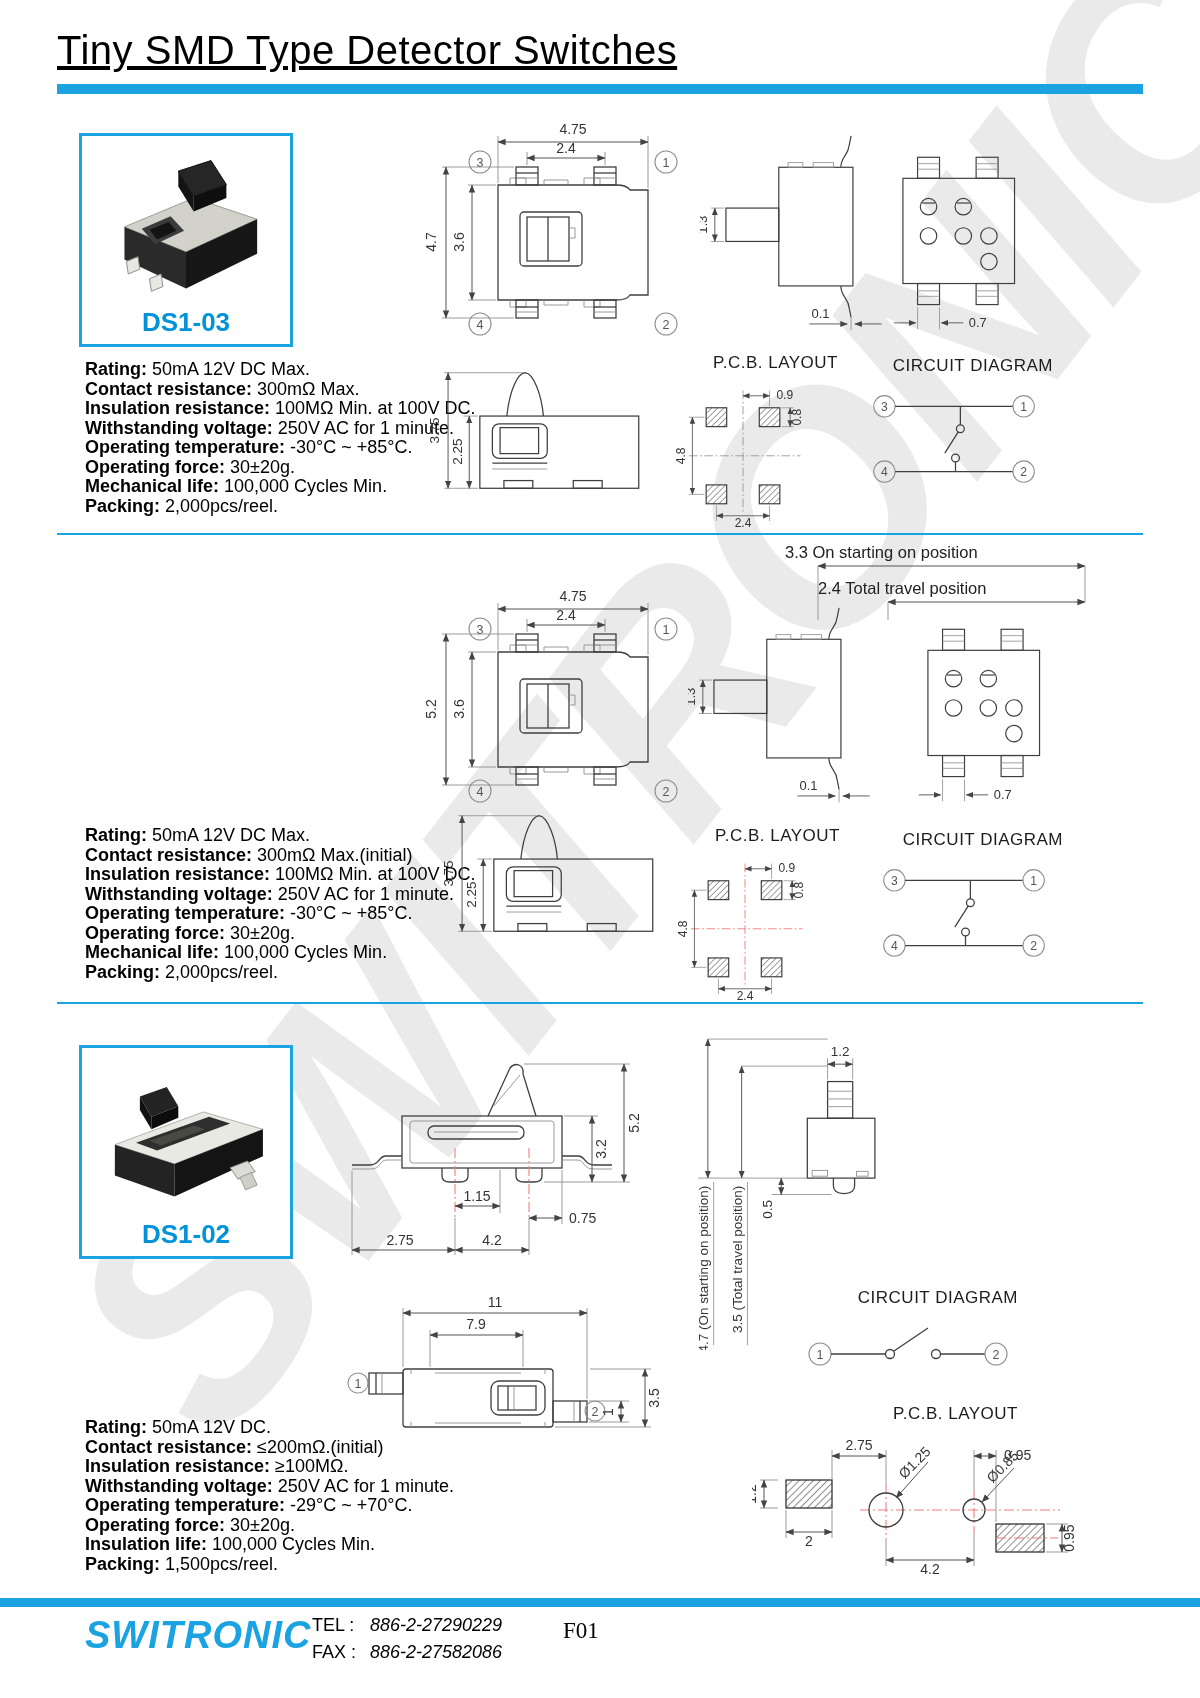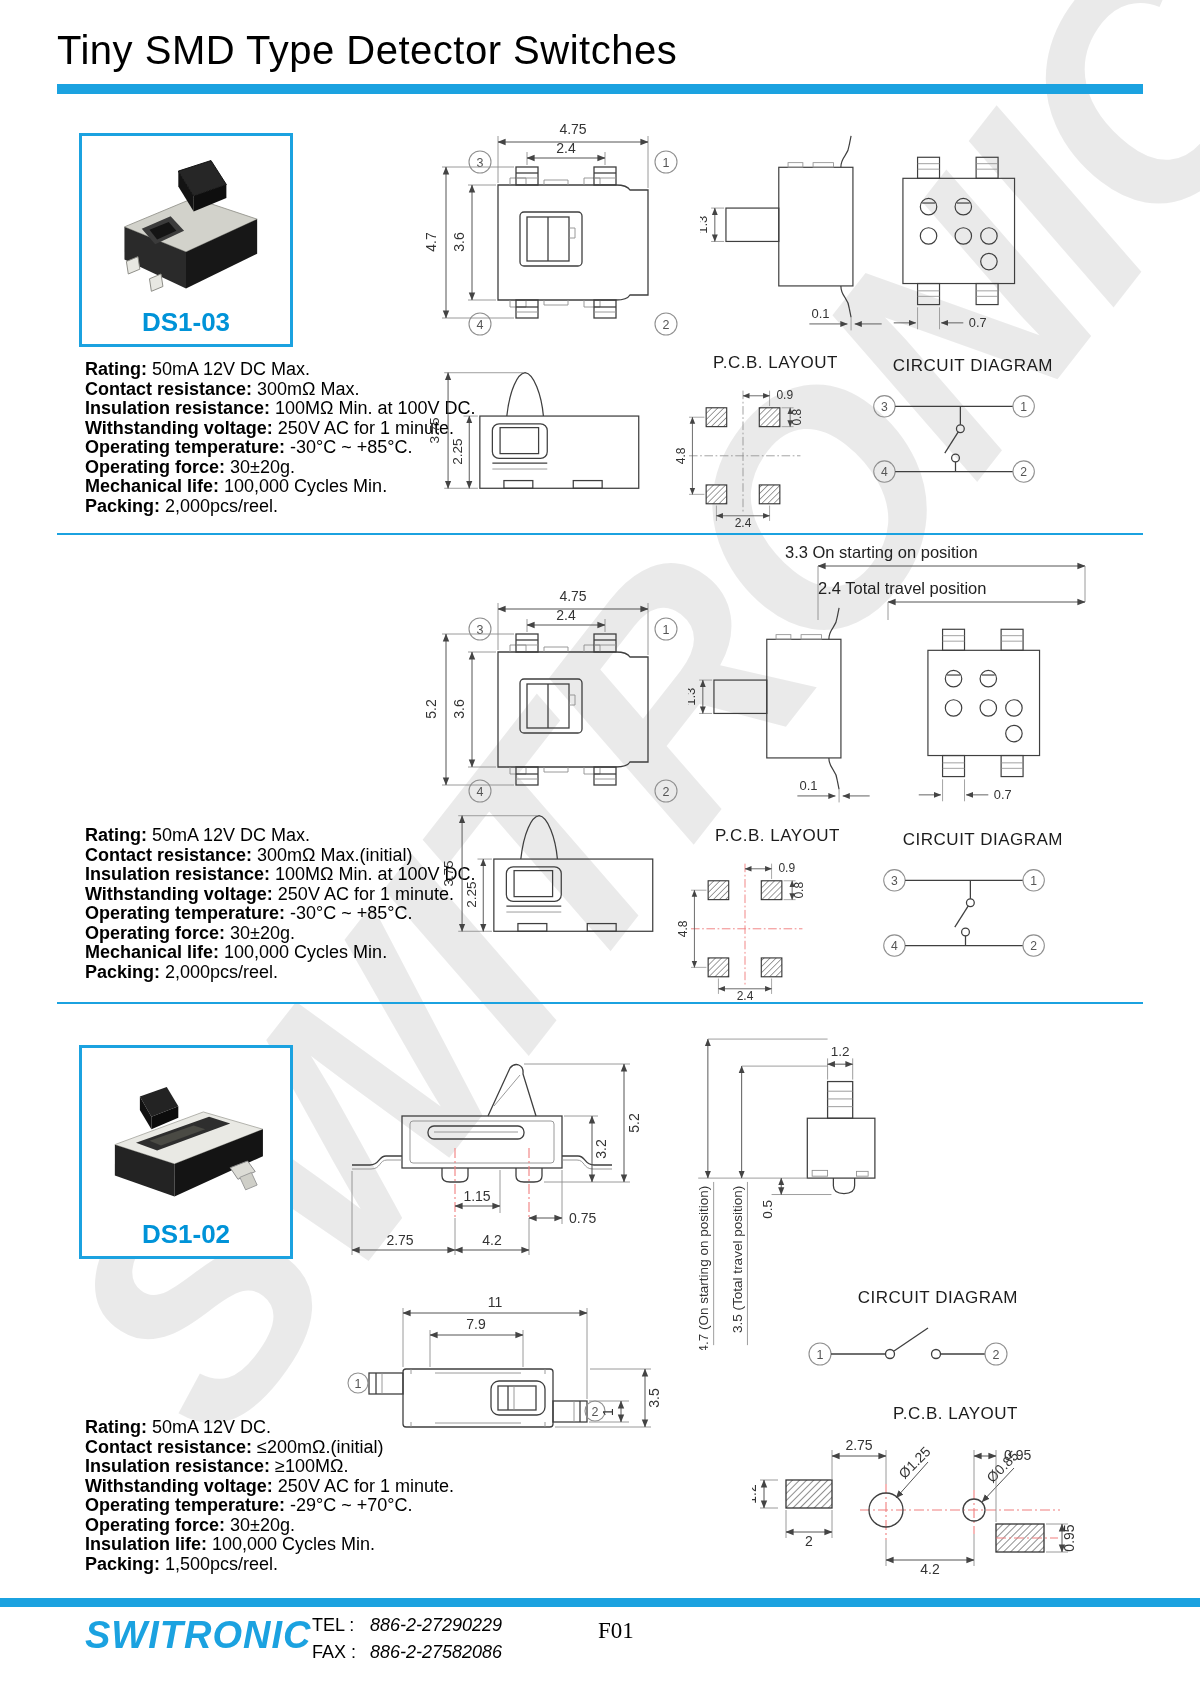--- a/index.html
+++ b/index.html
@@ -3,21 +3,21 @@
 <meta charset="utf-8">
 <style>
   html,body{margin:0;padding:0;background:#9a9a9a;}
   #page{position:relative;width:1200px;height:1698px;background:#fff;overflow:hidden;
         font-family:"Liberation Sans",sans-serif;color:#000;}
   .abs{position:absolute;z-index:1;}
   .watermark{position:absolute;z-index:0;left:-140px;top:640px;width:1700px;
              font-size:315px;font-weight:bold;font-style:italic;white-space:nowrap;
              color:#000;opacity:0.08;transform:rotate(-52deg);transform-origin:42% 50%;
              letter-spacing:-6px;}
-  .title{left:57px;top:28px;font-size:40px;font-weight:400;letter-spacing:0.5px;}
+  .title{left:57px;top:28px;font-size:40px;font-weight:400;letter-spacing:0.5px;text-decoration:underline;}
   .hbar{left:57px;top:84px;width:1086px;height:10px;background:var(--accent);}
   .divider{left:57px;width:1086px;height:2px;background:var(--accent);}
   .fbar{left:0;top:1598px;width:1200px;height:9px;background:var(--accent);}
   .photo-box{width:208px;height:208px;border:3px solid var(--accent);
              display:flex;flex-direction:column;align-items:center;justify-content:space-between;
              background:#fff;}
   .photo-box svg{display:block;margin-top:14px;}
   .model{font-size:26px;font-weight:bold;color:var(--label-blue);margin:0 0 6px 0;}
   .model.small{font-size:24px;}
   .specs{font-size:18px;line-height:19.5px;white-space:nowrap;}
@@ -603,15 +603,15 @@
     <div class="spec-row"><b>Insulation life:</b><span>100,000 Cycles Min.</span></div>
     <div class="spec-row"><b>Packing:</b><span>1,500pcs/reel.</span></div>
   </div>
 
   <div class="abs fbar"></div>
   <div class="abs footer-logo" style="left:85px;top:1614px">SWITRONIC</div>
   <div class="abs contact" style="left:312px;top:1612px">
     <div><span class="lab">TEL :</span><span class="val">886-2-27290229</span></div>
     <div><span class="lab">FAX :</span><span class="val">886-2-27582086</span></div>
   </div>
-  <div class="abs pageno" style="left:598px;top:1618px">F01</div>
+  <div class="abs pageno" style="left:563px;top:1618px">F01</div>
 
 </div>
 
 </body></html>

